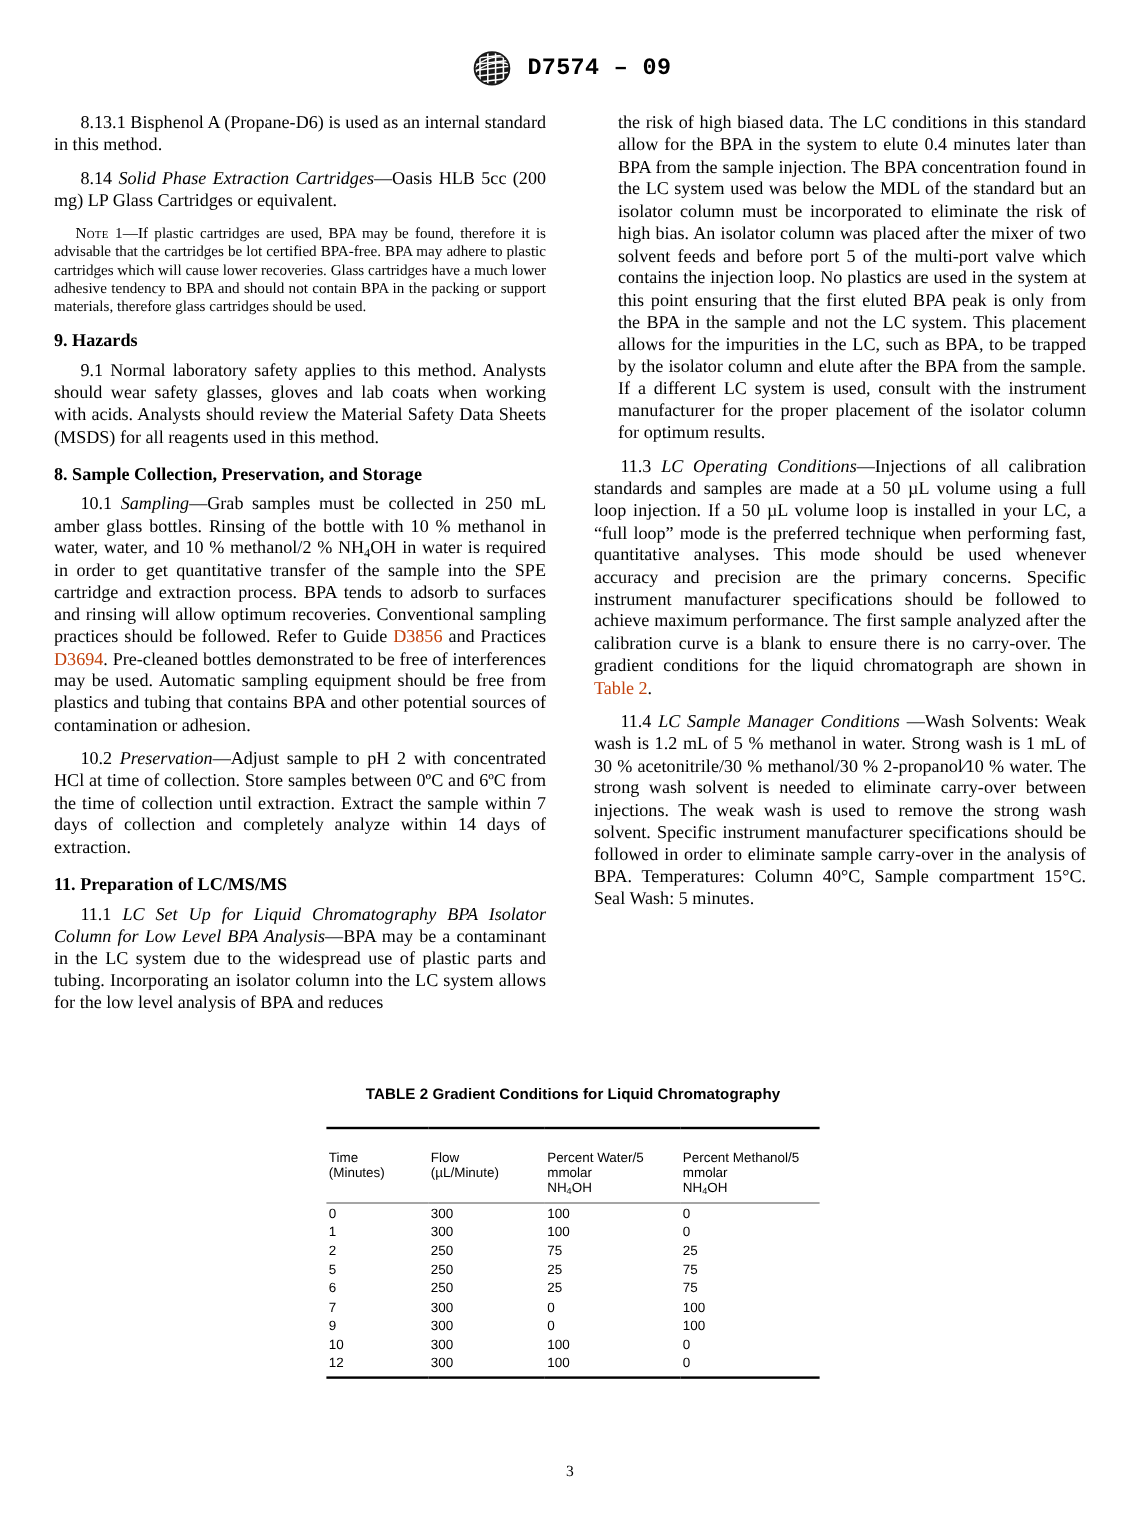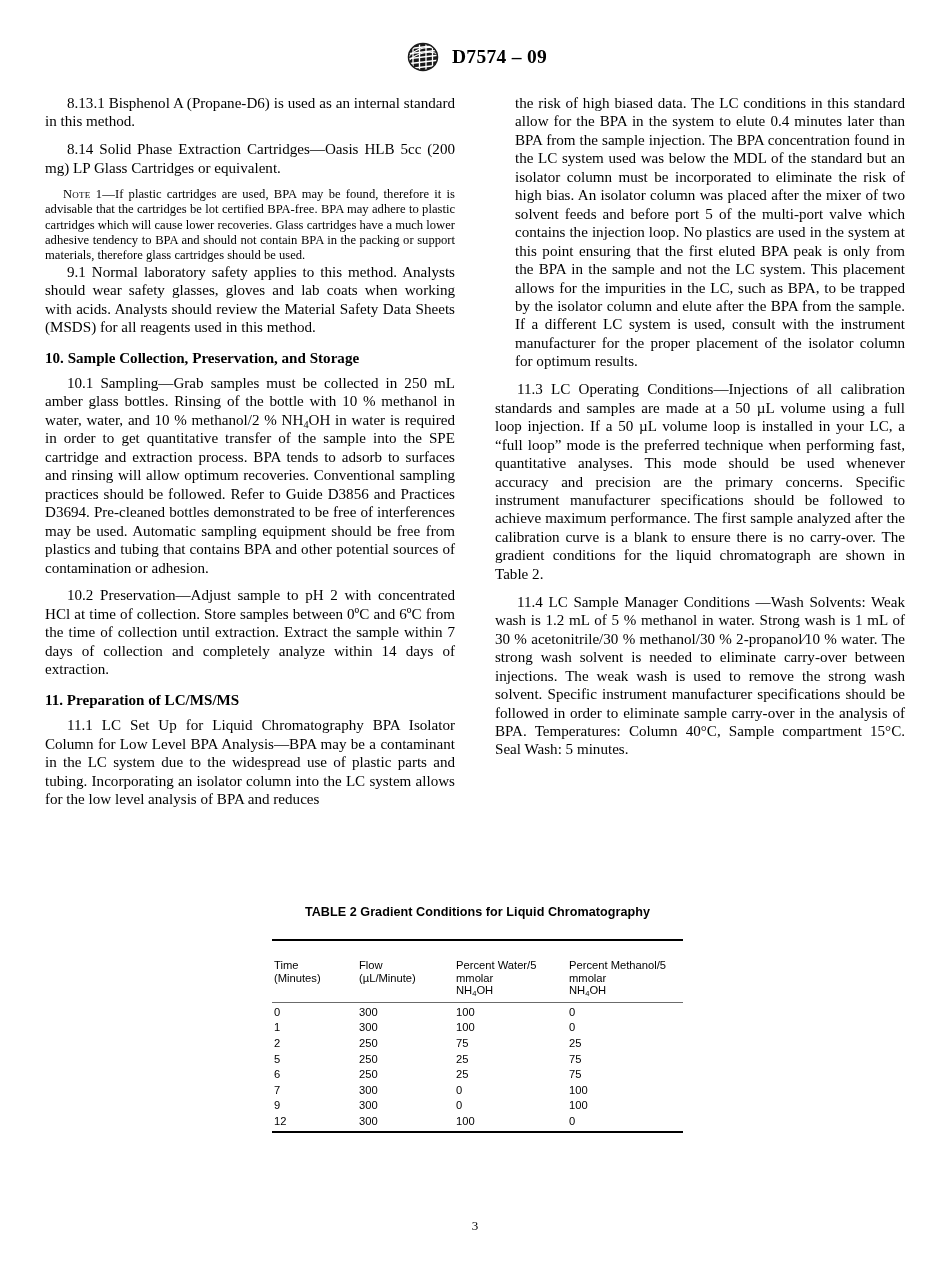--- a/index.html
+++ b/index.html
@@ -26,21 +26,21 @@
     align-items: center;
     justify-content: center;
     gap: 9px;
   }
   #astm-logo {
     width: 40px;
     height: 30px;
     display: block;
   }
   #doc-designation {
-    font-family: Liberation Serif, serif;
+    font-family: Liberation Mono, monospace;
     font-size: 19.5px;
     font-weight: bold;
     letter-spacing: 0.3px;
     white-space: nowrap;
   }
 
   
   #columns {
     position: absolute;
     top: 94px;
@@ -72,23 +72,24 @@
   h3.sec-head {
     margin: 12.5px 0 6.5px 0;
     font-size: 15.1px;
     line-height: 18.4px;
     font-weight: bold;
     text-align: left;
     text-indent: 0;
   }
 
   .it {
+    font-style: italic;
   }
   .lnk {
-    color: #000000;
+    color: #c2410c;
   }
   sub {
     font-size: 0.68em;
     line-height: 0;
     vertical-align: -0.28em;
   }
 
   
   p.note {
     margin: 10px 0 0 0;
@@ -193,24 +194,25 @@
 <div id="columns">
 
   <div class="column">
 
     <p class="para">8.13.1 Bisphenol A (Propane-D6) is used as an internal standard in this method.</p>
 
     <p class="para"><span>8.14 </span><span class="it">Solid Phase Extraction Cartridges</span><span>—Oasis HLB 5cc (200 mg) LP Glass Cartridges or equivalent.</span></p>
 
     <p class="note"><span class="note-label">Note 1</span><span>—If plastic cartridges are used, BPA may be found, therefore it is advisable that the cartridges be lot certified BPA-free. BPA may adhere to plastic cartridges which will cause lower recoveries. Glass cartridges have a much lower adhesive tendency to BPA and should not contain BPA in the packing or support materials, therefore glass cartridges should be used.</span></p>
 
+    <h3 class="sec-head">9.  Hazards</h3>
 
     <p class="para">9.1 Normal laboratory safety applies to this method. Analysts should wear safety glasses, gloves and lab coats when working with acids. Analysts should review the Material Safety Data Sheets (MSDS) for all reagents used in this method.</p>
 
-    <h3 class="sec-head">10.  Sample Collection, Preservation, and Storage</h3>
+    <h3 class="sec-head">8.  Sample Collection, Preservation, and Storage</h3>
 
     <p class="para"><span>10.1 </span><span class="it">Sampling</span><span>—Grab samples must be collected in 250 mL amber glass bottles. Rinsing of the bottle with 10 % methanol in water, water, and 10 % methanol/2 % NH</span><sub>4</sub><span>OH in water is required in order to get quantitative transfer of the sample into the SPE cartridge and extraction process. BPA tends to adsorb to surfaces and rinsing will allow optimum recoveries. Conventional sampling practices should be followed. Refer to Guide </span><a class="lnk" href="#" style="text-decoration:none">D3856</a><span> and Practices </span><a class="lnk" href="#" style="text-decoration:none">D3694</a><span>. Pre-cleaned bottles demonstrated to be free of interferences may be used. Automatic sampling equipment should be free from plastics and tubing that contains BPA and other potential sources of contamination or adhesion.</span></p>
 
     <p class="para"><span>10.2 </span><span class="it">Preservation</span><span>—Adjust sample to pH 2 with concentrated HCl at time of collection. Store samples between 0ºC and 6ºC from the time of collection until extraction. Extract the sample within 7 days of collection and completely analyze within 14 days of extraction.</span></p>
 
     <h3 class="sec-head">11.  Preparation of LC/MS/MS</h3>
 
     <p class="para"><span>11.1 </span><span class="it">LC Set Up for Liquid Chromatography BPA Isolator Column for Low Level BPA Analysis</span><span>—BPA may be a contaminant in the LC system due to the widespread use of plastic parts and tubing. Incorporating an isolator column into the LC system allows for the low level analysis of BPA and reduces</span></p>
 
   </div>
@@ -298,20 +300,26 @@
           <td>0</td>
           <td>100</td>
         </tr>
       <tr>
           <td>9</td>
           <td>300</td>
           <td>0</td>
           <td>100</td>
         </tr>
       <tr>
+          <td>10</td>
+          <td>300</td>
+          <td>100</td>
+          <td>0</td>
+        </tr>
+      <tr>
           <td>12</td>
           <td>300</td>
           <td>100</td>
           <td>0</td>
         </tr>
     </tbody>
   </table>
 </div>
 
 <div id="page-number">3</div>

